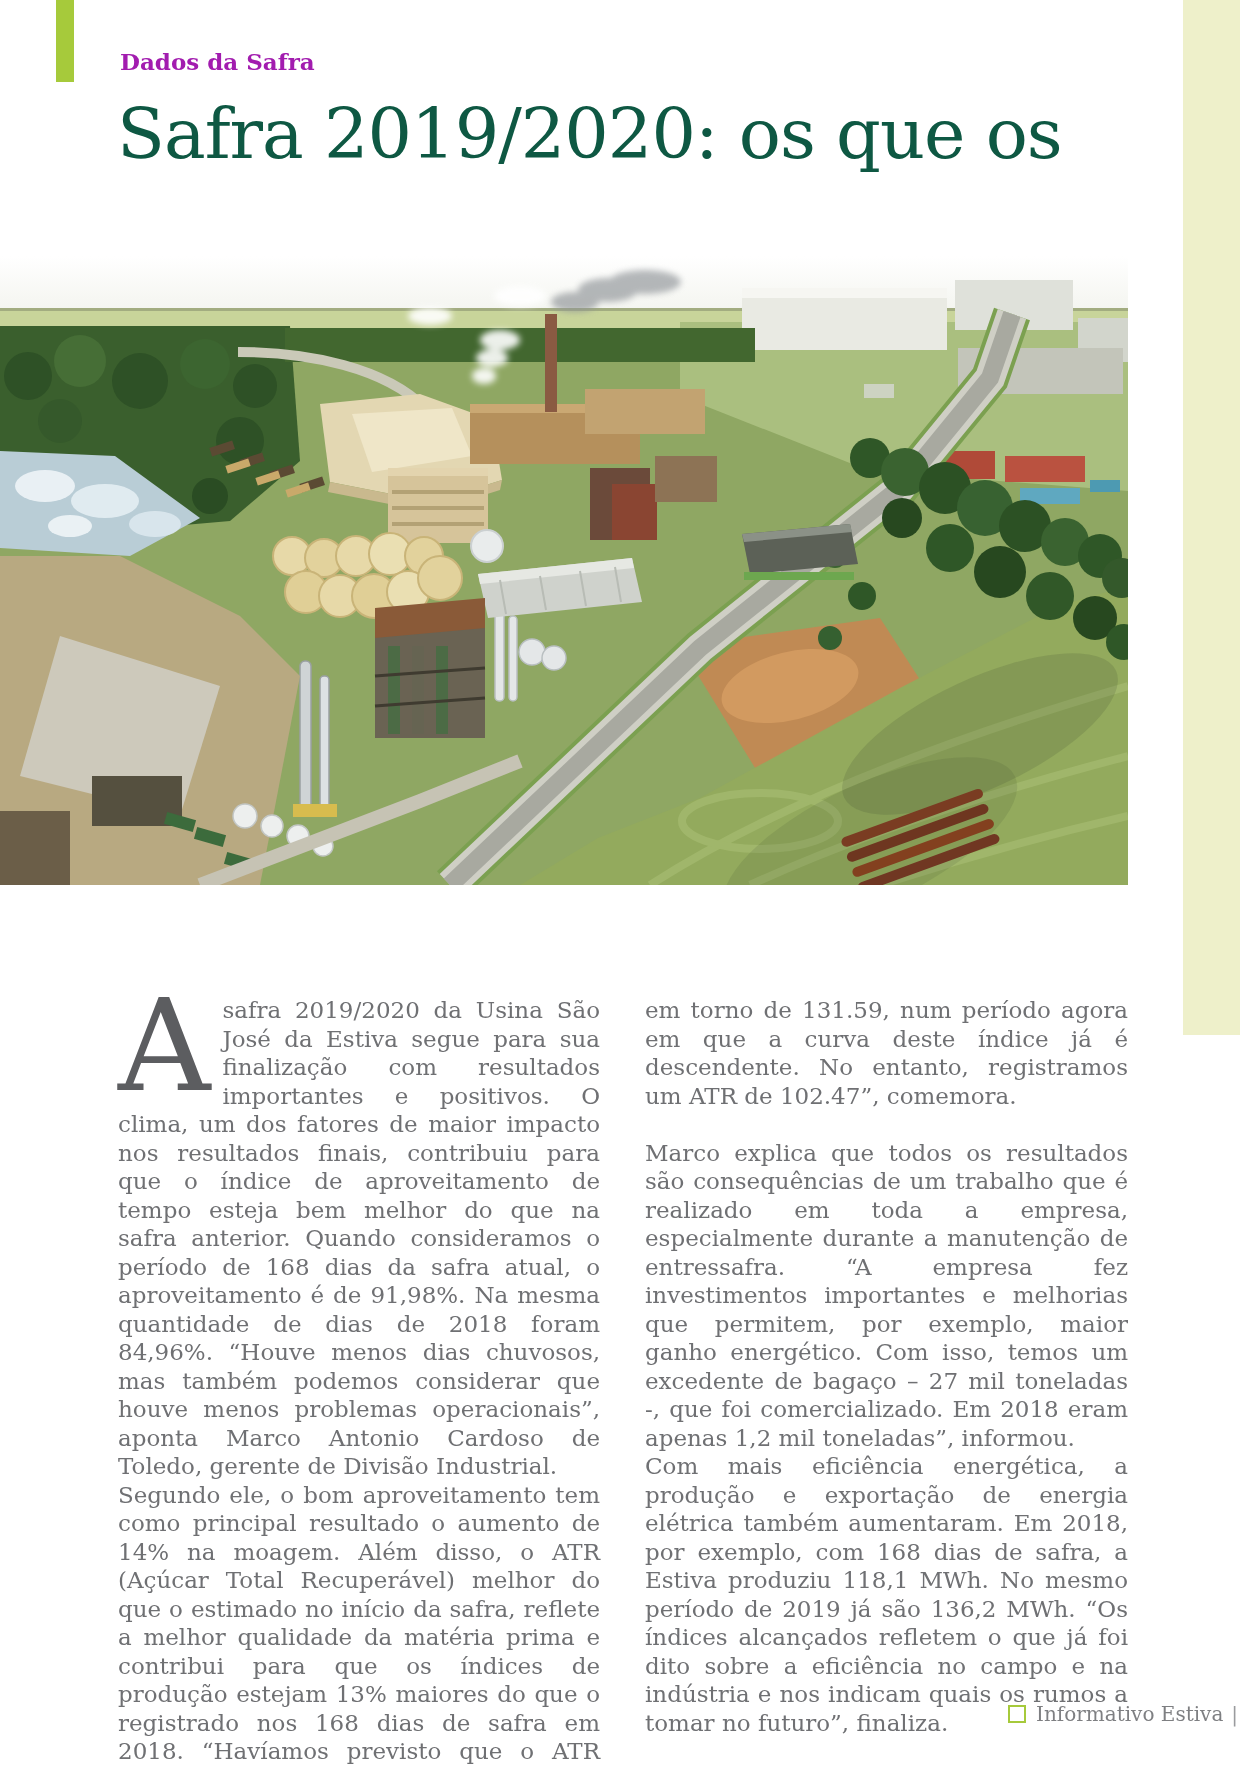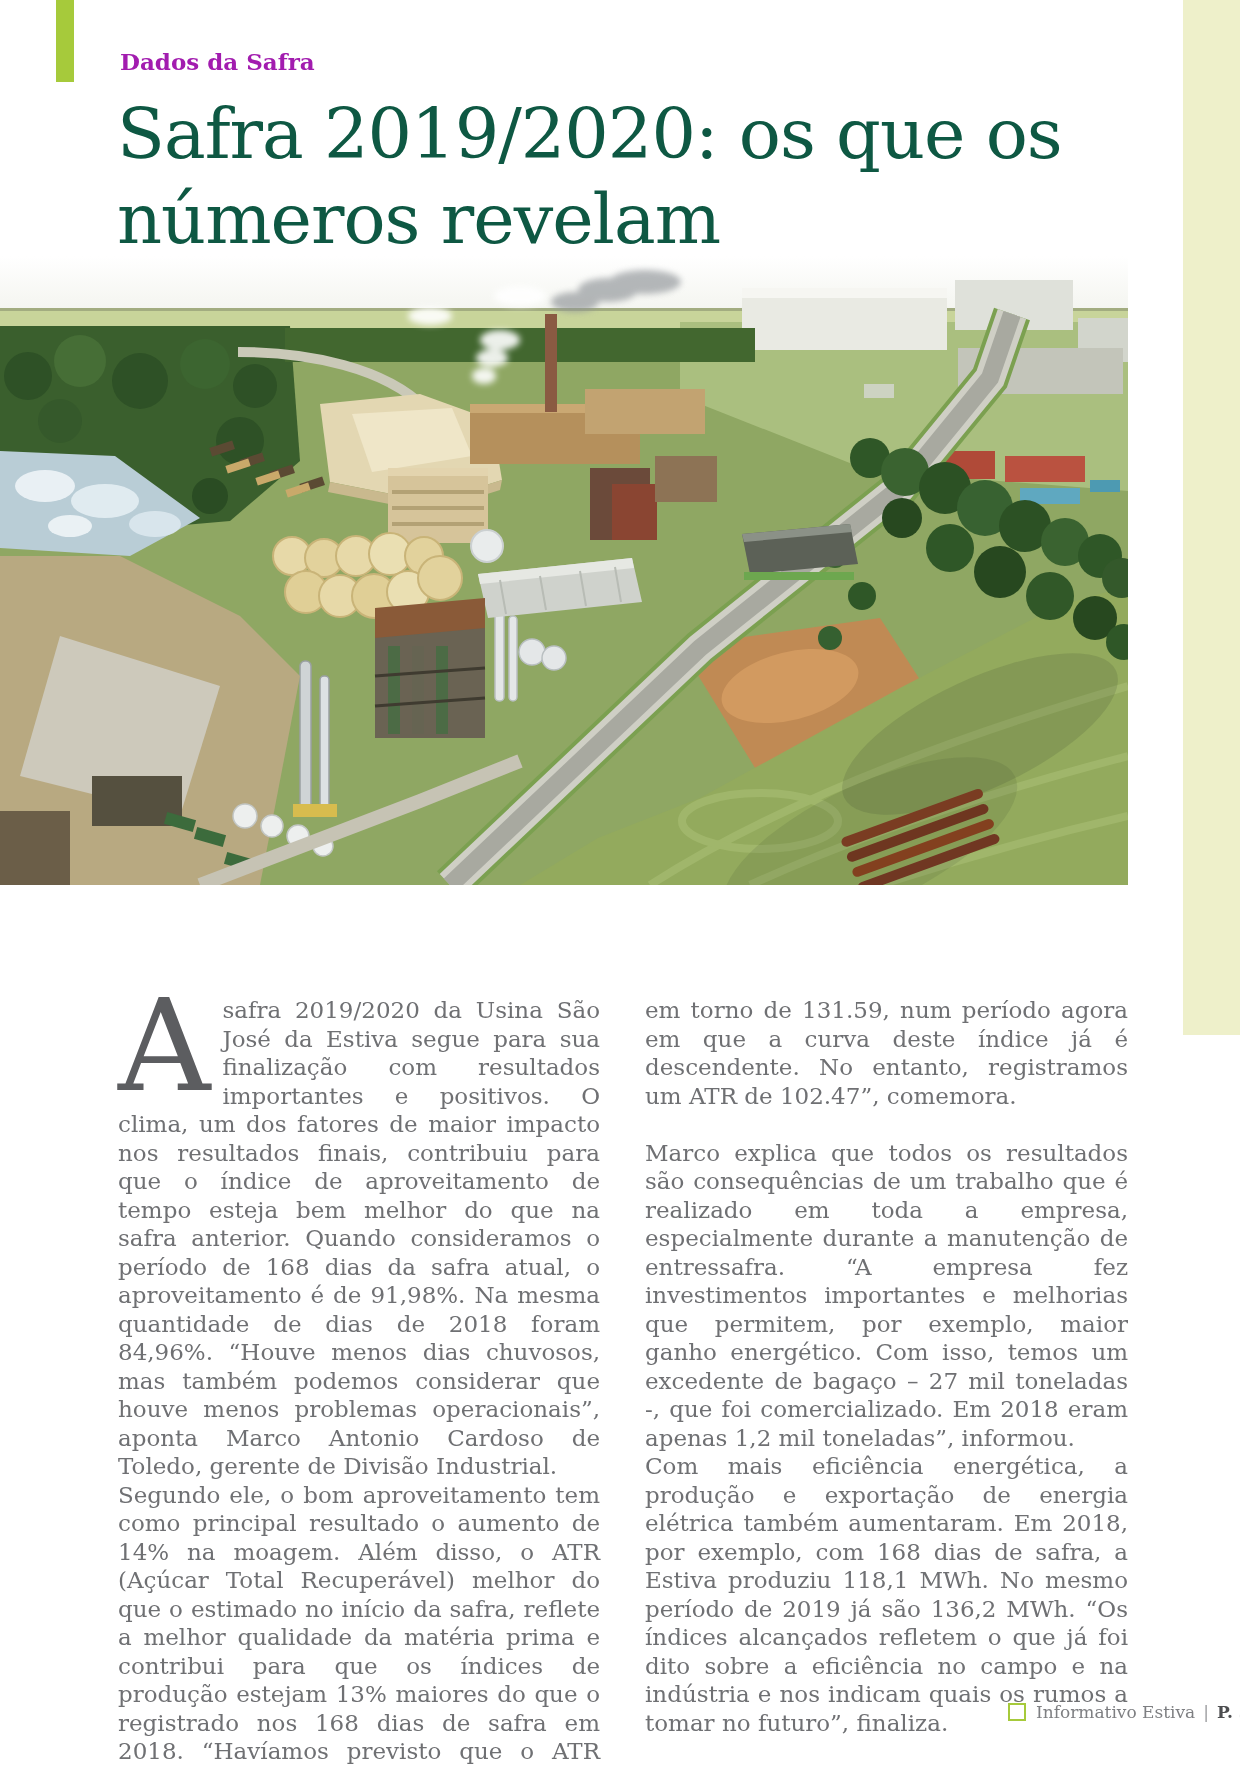--- a/index.html
+++ b/index.html
@@ -15,40 +15,39 @@
   .photo svg{display:block;width:1128px;height:629px;}
   .article{position:absolute;left:0;top:996px;width:1240px;}
   .col{position:absolute;top:0;text-align:justify;color:#6f7073;font-size:23px;line-height:28.5px;}
   .col1{left:118px;width:482px;}
   .col2{left:645px;width:483px;}
   .para{margin:0;hyphens:auto;-webkit-hyphens:auto;}
   .para.gap{margin-top:28.5px;}
   .dropcap{float:left;font-size:128px;line-height:99px;height:100px;padding-right:12px;
            color:#5c5d60;font-family:"DejaVu Serif", serif;}
   .footer{position:absolute;left:1008px;top:1702px;width:180px;display:flex;align-items:center;
-          font-size:17px;color:#7e7f82;}
+          font-size:20px;color:#7e7f82;}
   .fsq{display:inline-block;width:14px;height:14px;border:2.5px solid #a6ca3b;background:#ffffff;
        margin-right:10px;flex:0 0 auto;}
   .fbrand{white-space:nowrap;}
   .fsep{margin:0 8px;color:#9a9b9e;}
   .fpage{font-weight:bold;color:#4d4e50;white-space:nowrap;}
 </style>
 </head>
 <body>
 
 <div class="page">
 
   <div class="pale-strip"></div>
   <div class="accent-bar"></div>
 
   <div class="kicker">Dados da Safra</div>
 
   <h1 class="title">
     <span class="tline">Safra 2019/2020: os que os</span>
-    <span class="tline">números revelam</span>
   </h1>
 
   <div class="photo">
     <svg viewBox="0 0 1128 629" xmlns="http://www.w3.org/2000/svg">
       <defs>
         <linearGradient id="sky" x1="0" y1="0" x2="0" y2="1">
           <stop offset="0" stop-color="#ffffff"></stop>
           <stop offset="0.75" stop-color="#f4f5f0"></stop>
           <stop offset="1" stop-color="#e2e7d8"></stop>
         </linearGradient>

